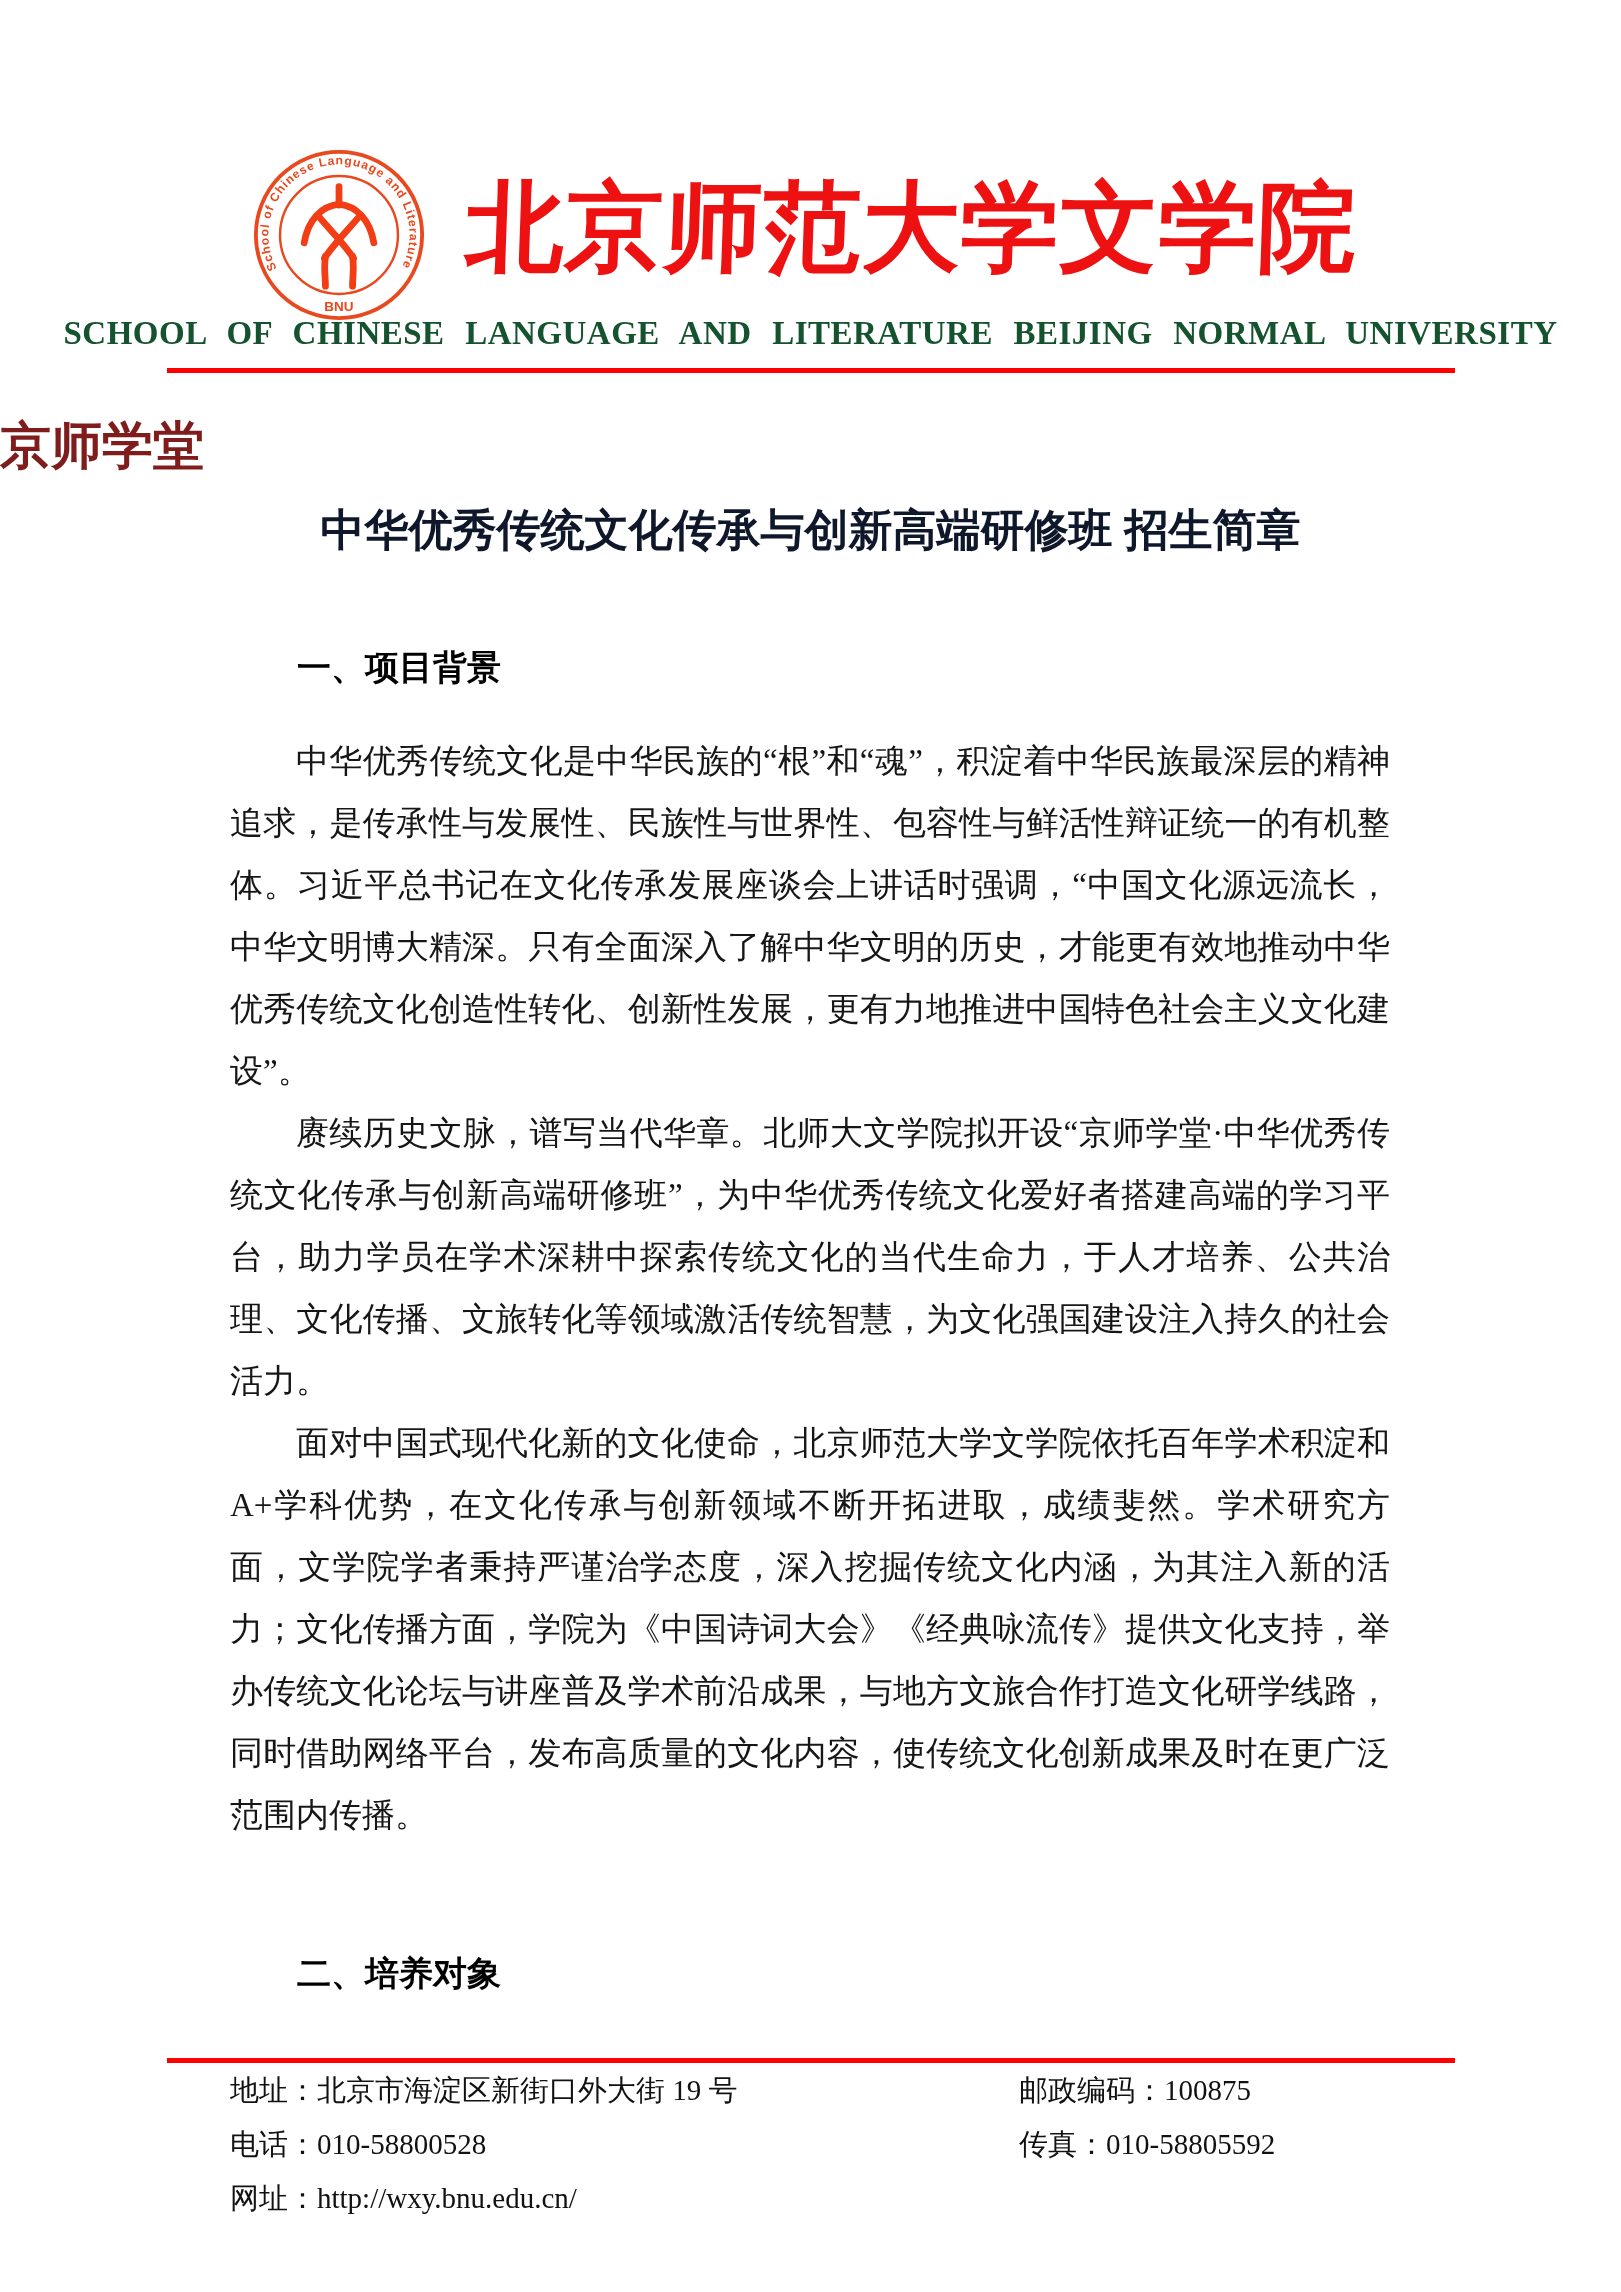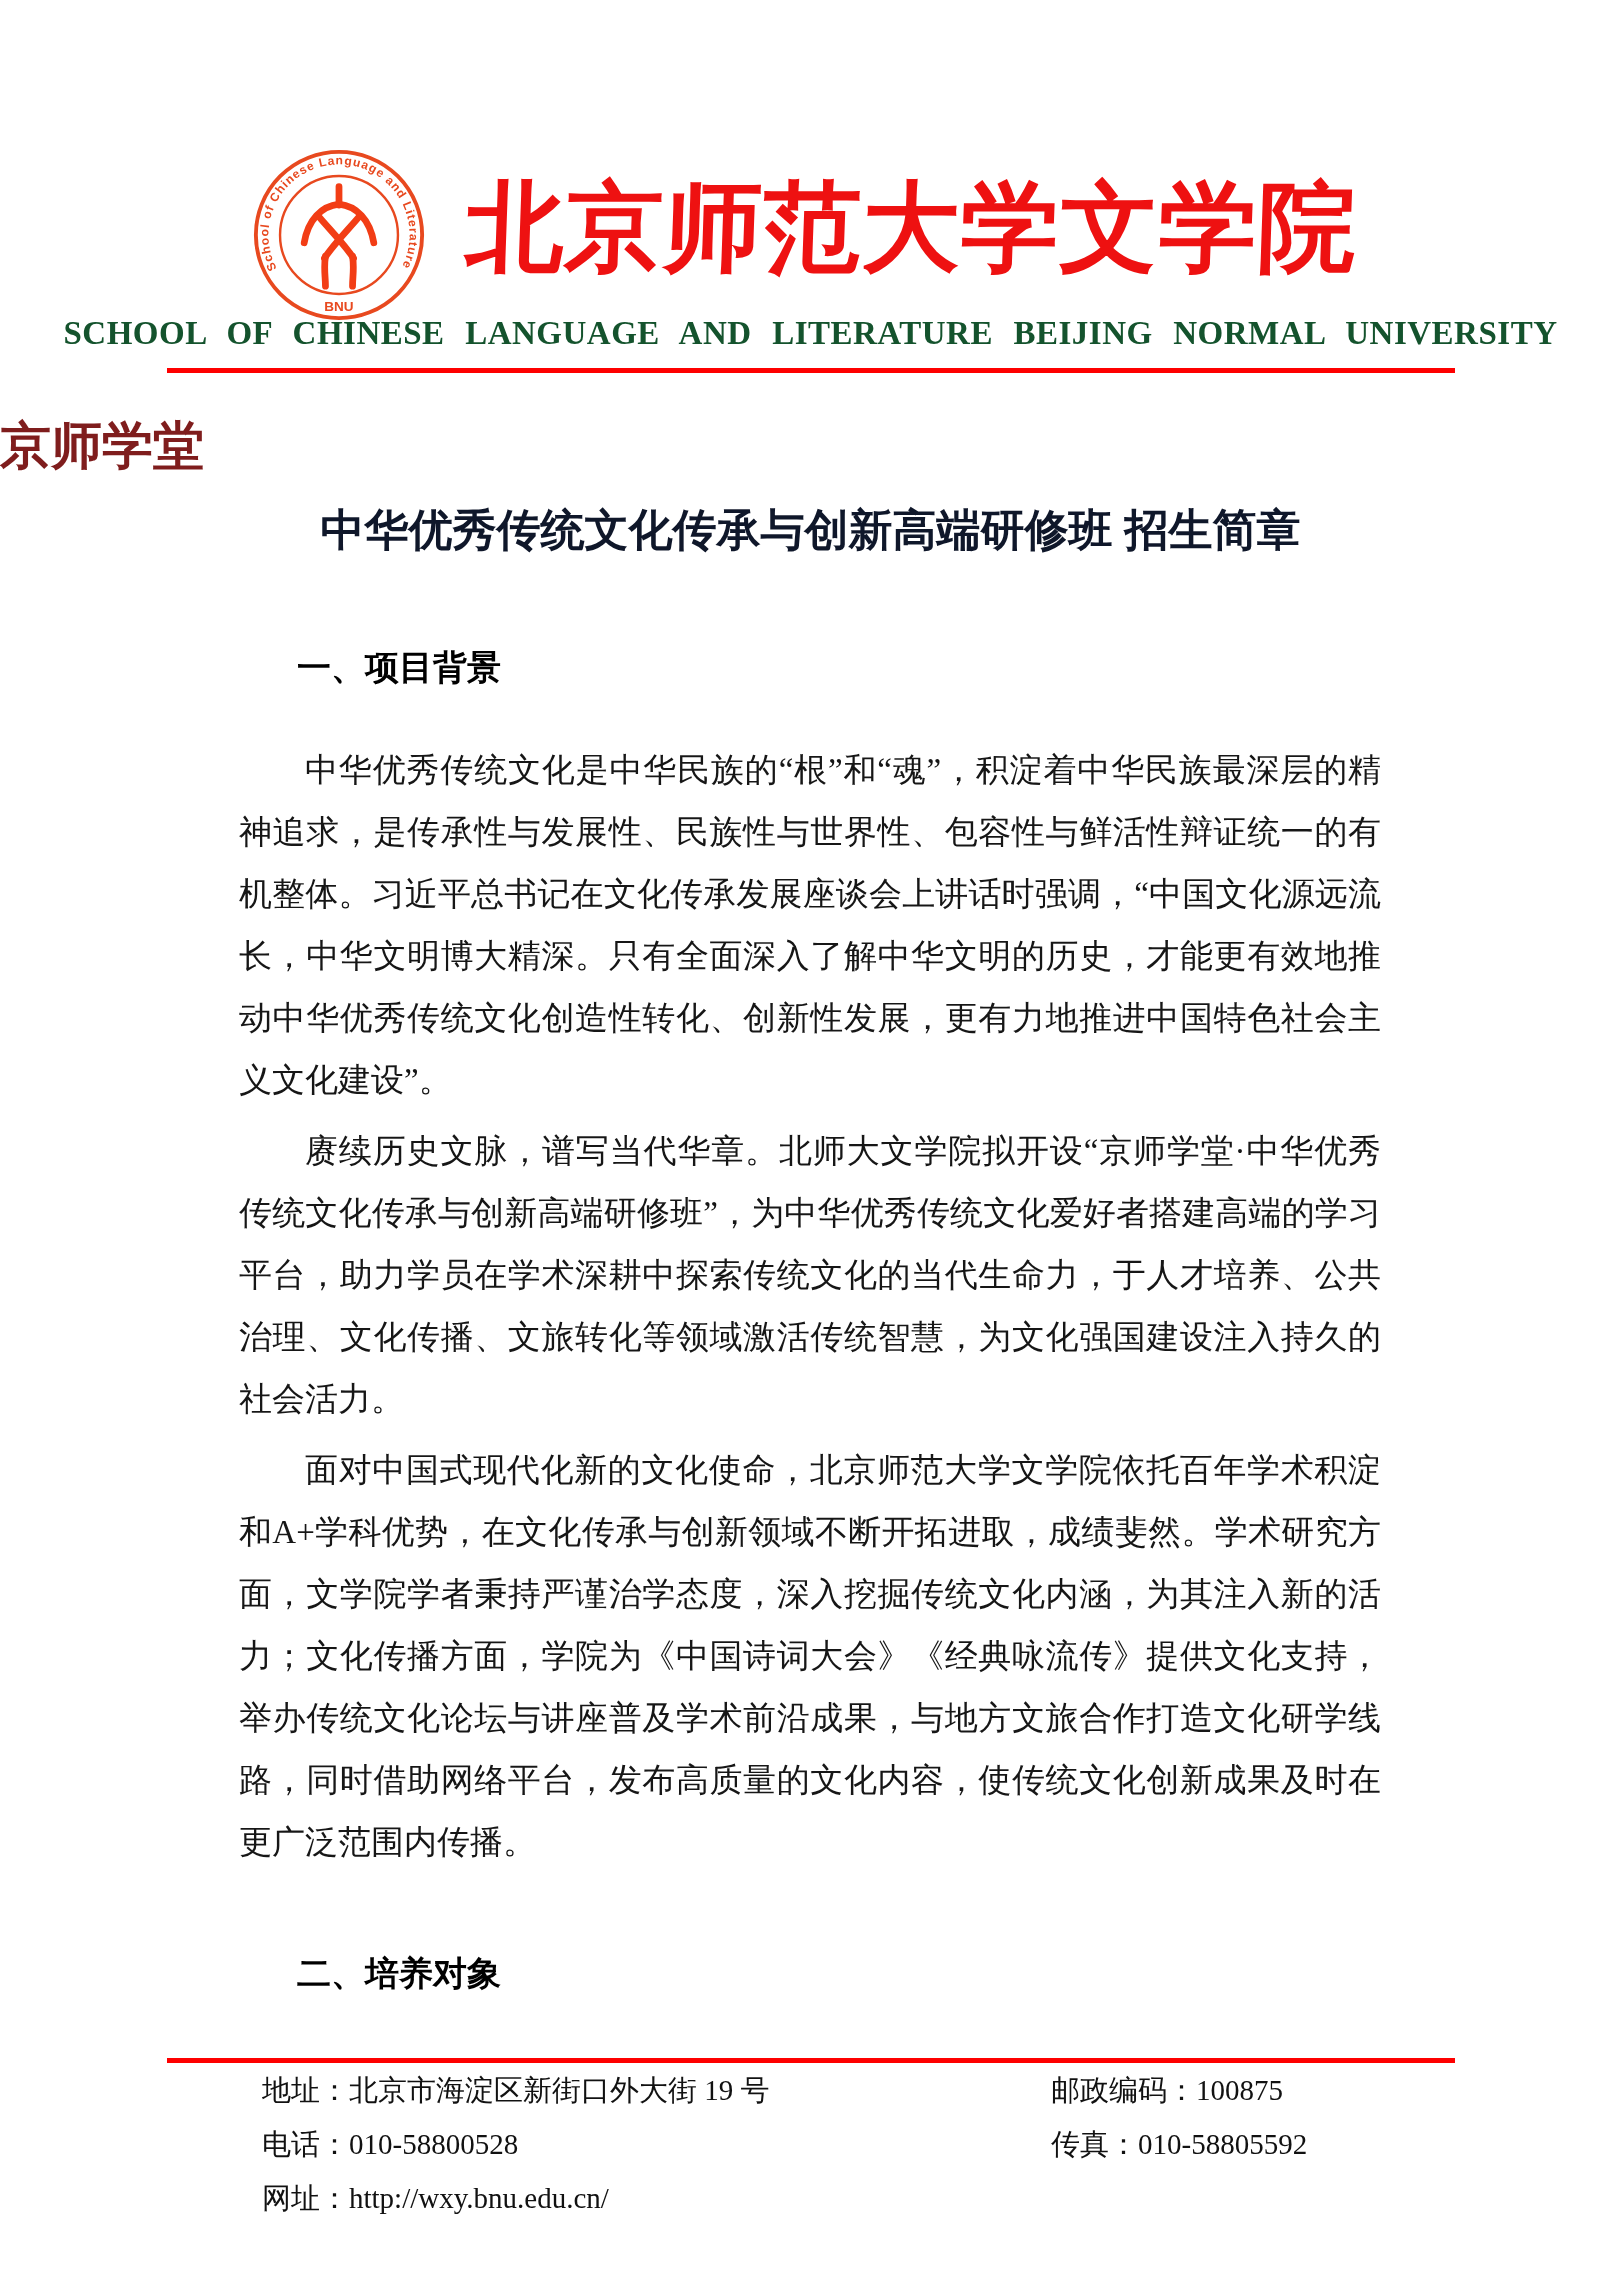--- a/index.html
+++ b/index.html
@@ -47,31 +47,31 @@
     position:absolute;left:297px;
     font-family:"Liberation Sans", sans-serif;
     font-weight:bold;font-size:34px;line-height:43px;color:#000;white-space:nowrap;
   }
   .sec-heading-1{top:646px;}
   .sec-heading-2{top:1952px;}
   .body-text{
     position:absolute;left:230px;top:730px;width:1160px;
   }
   .body-text p{
-    margin:9px;padding:0;
+    margin:0;padding:0;
     font-family:"Liberation Serif", serif;
     font-size:33px;line-height:62px;
     text-indent:2em;text-align:justify;
     color:#161616;
   }
   
   .footer-row{
     position:absolute;left:230px;width:1235px;height:41px;
     font-family:"Liberation Serif", serif;
-    font-size:29px;line-height:41px;color:#111;white-space:nowrap;margin-left:32px;
+    font-size:29px;line-height:41px;color:#111;white-space:nowrap;
   }
   .footer-row-1{top:2070px;}
   .footer-row-2{top:2124px;}
   .footer-row-3{top:2178px;}
   .footer-right{position:absolute;left:789px;top:0;}
   .logo svg{display:block;width:100%;height:100%;}
 </style>
 </head>
 <body>
 

